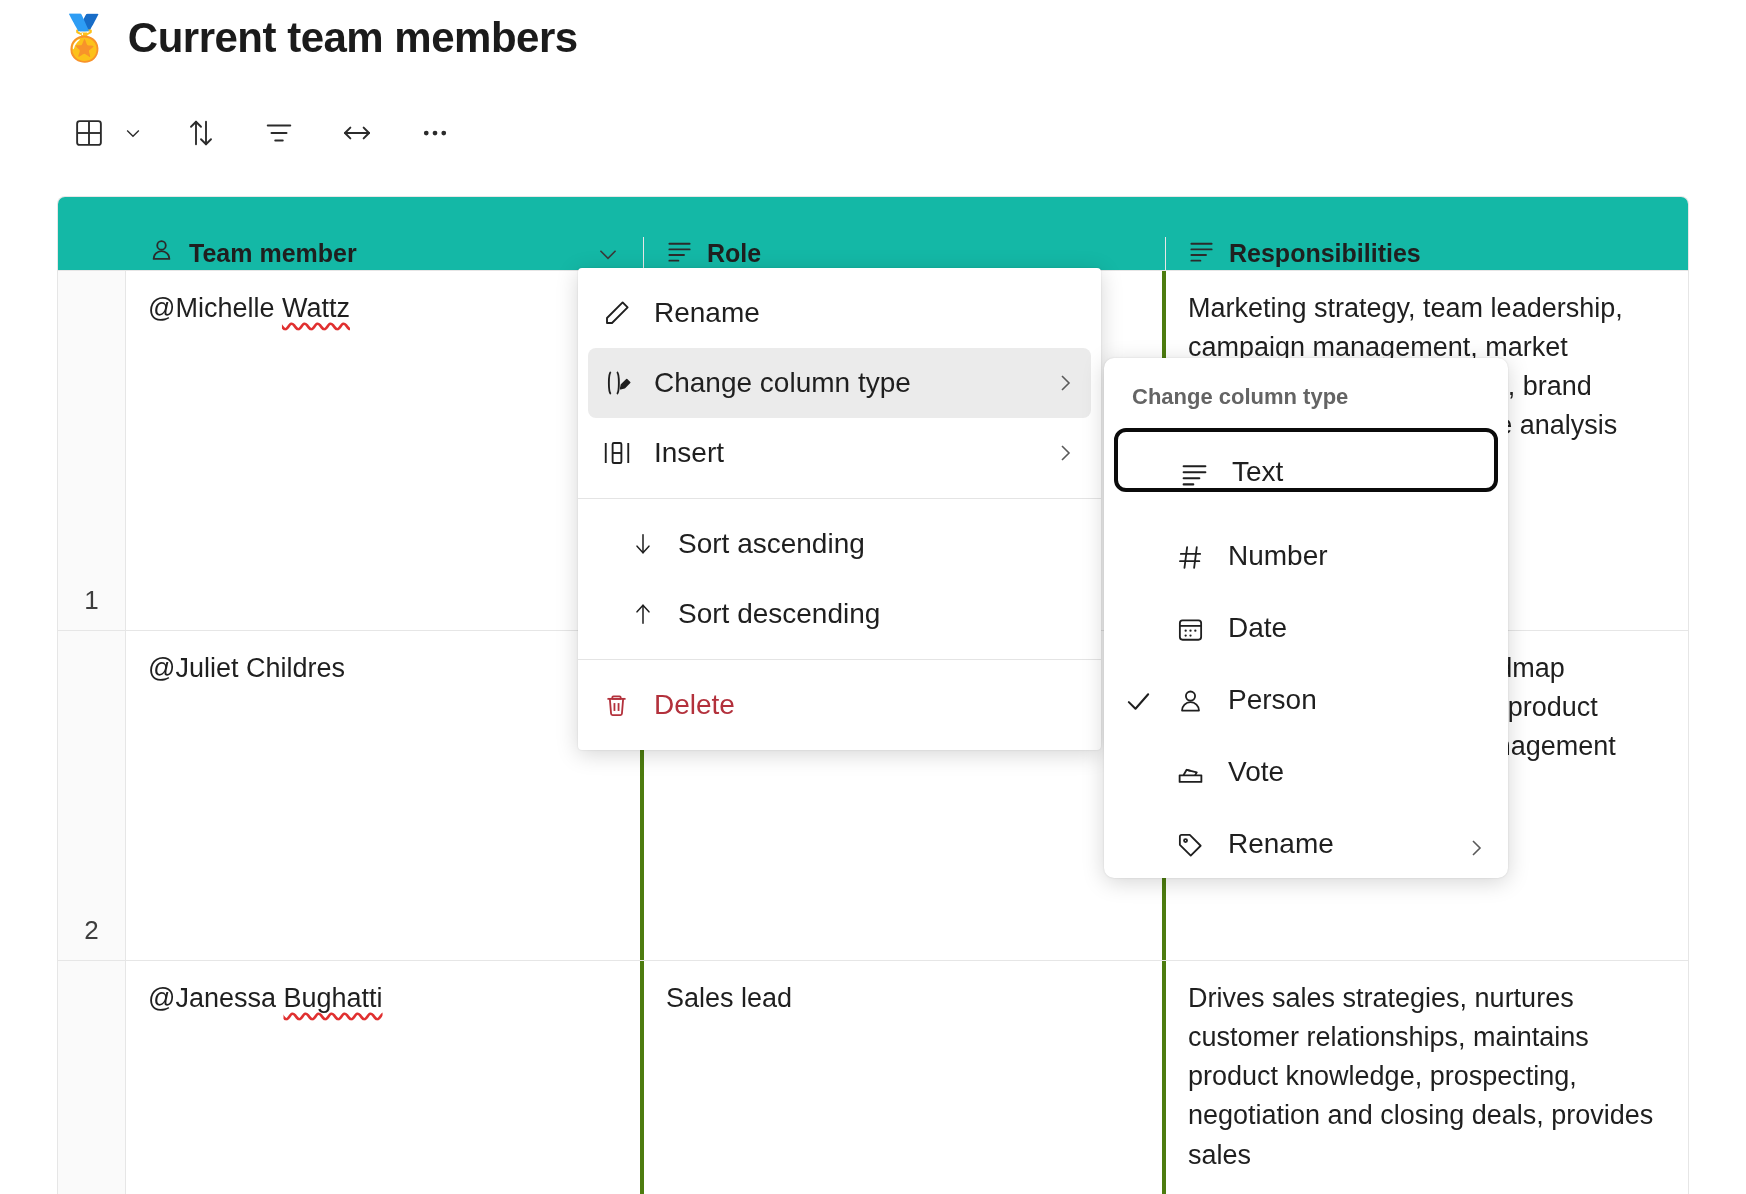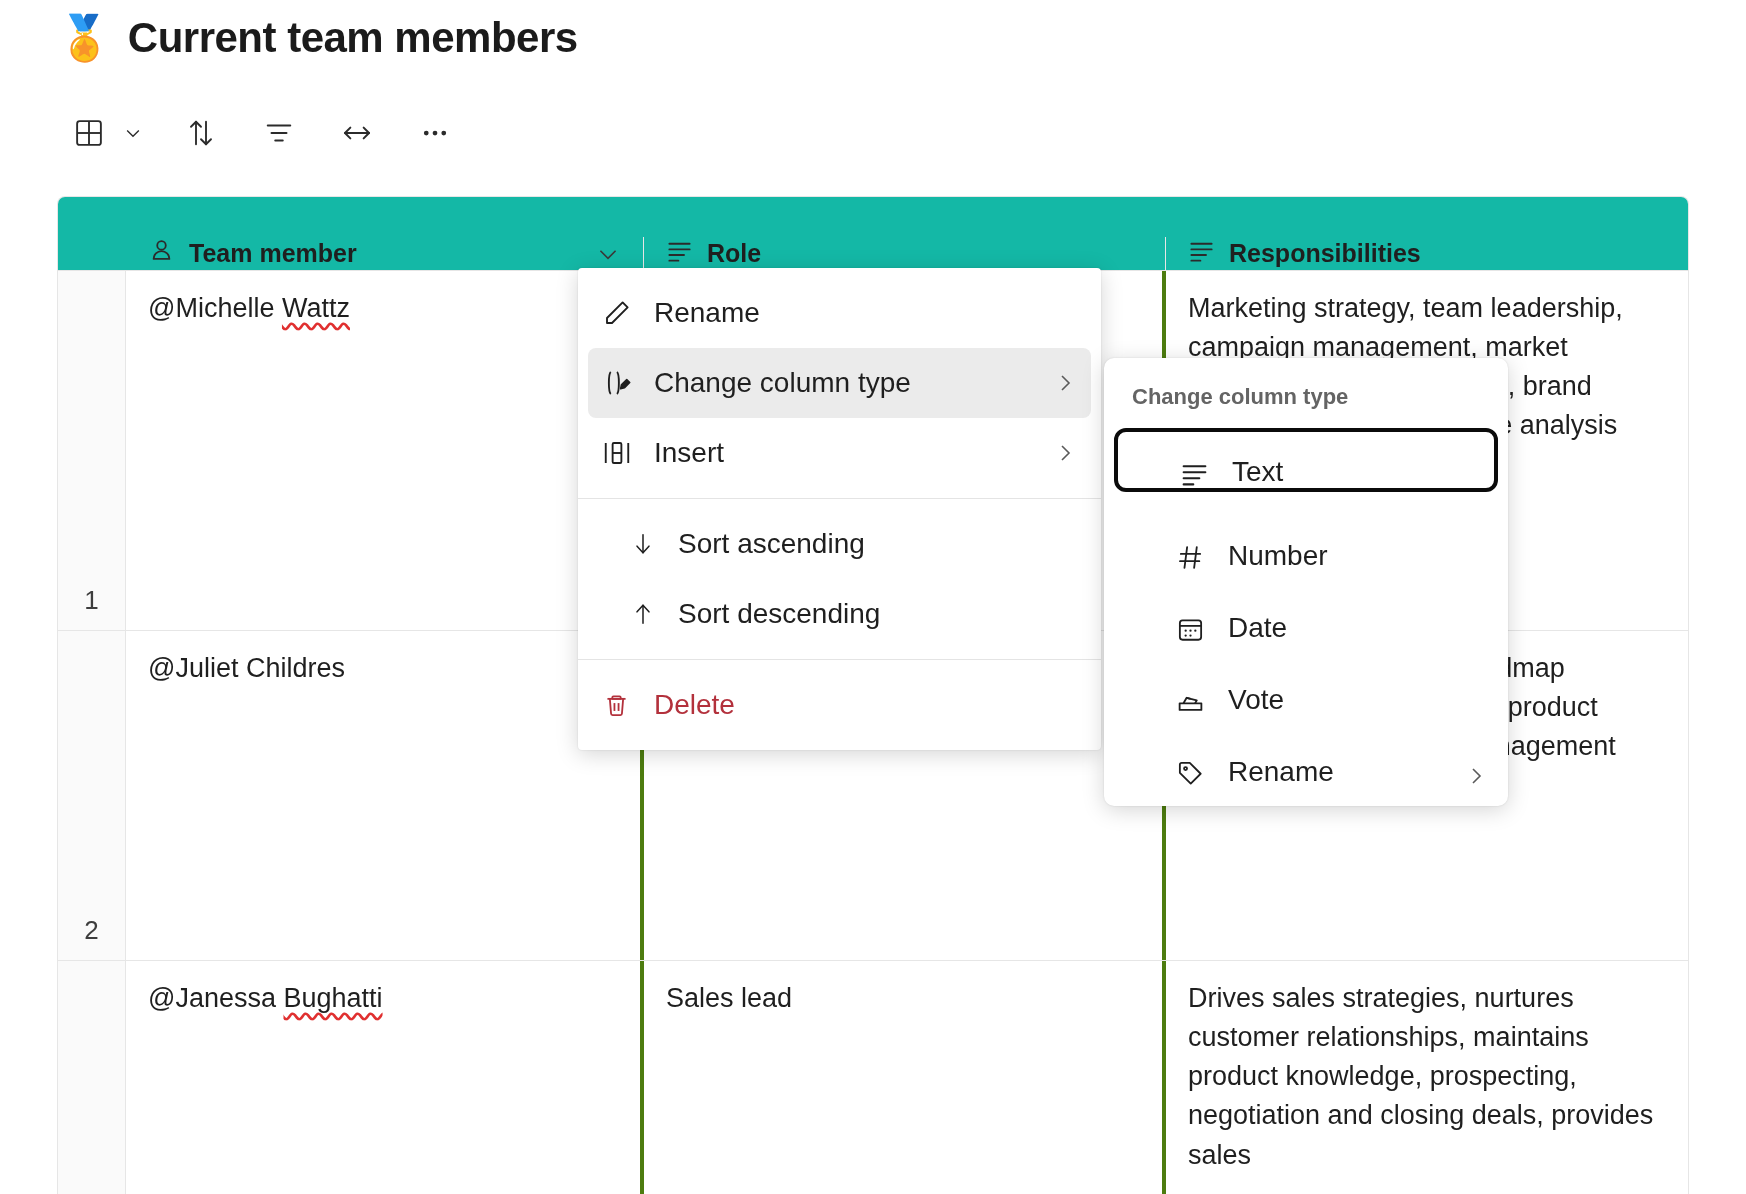--- a/index.html
+++ b/index.html
@@ -390,20 +390,34 @@
           <circle cx="8" cy="13" r="0.95" fill="#1f1f1f" stroke="none"></circle>
           <circle cx="12" cy="13" r="0.95" fill="#1f1f1f" stroke="none"></circle>
           <circle cx="16" cy="13" r="0.95" fill="#1f1f1f" stroke="none"></circle>
           <circle cx="8" cy="17" r="0.95" fill="#1f1f1f" stroke="none"></circle>
           <circle cx="12" cy="17" r="0.95" fill="#1f1f1f" stroke="none"></circle>
         </svg>
       </span>
       <span class="si-txt">Date</span>
     </div>
 
+    <div class="si">
+      <span class="si-check">
+        <svg width="29" height="29" viewBox="0 0 24 24" fill="none" stroke="#1f1f1f" stroke-width="1.7" stroke-linecap="round" stroke-linejoin="round">
+          <polyline points="4,12.5 9.5,18 20,6"></polyline>
+        </svg>
+      </span>
+      <span class="si-ico">
+        <svg width="29" height="29" viewBox="0 0 24 24" fill="none" stroke="#1f1f1f" stroke-width="1.5">
+          <circle cx="12" cy="7.5" r="3.8"></circle>
+          <path d="M5 19.5a7 7 0 0 1 14 0z" stroke-linejoin="round"></path>
+        </svg>
+      </span>
+      <span class="si-txt">Person</span>
+    </div>
 
     <div class="si">
       <span class="si-check"></span>
       <span class="si-ico">
         <svg width="29" height="29" viewBox="0 0 24 24" fill="none" stroke="#1f1f1f" stroke-width="1.5" stroke-linejoin="round">
           <path d="M3 13.5h18v5.5H3z"></path>
           <path d="M6.2 13.5l2.6-4.6 8.4 2.2-1.4 2.4"></path>
           <path d="M8.8 8.9l3.4.9"></path>
         </svg>
       </span>

